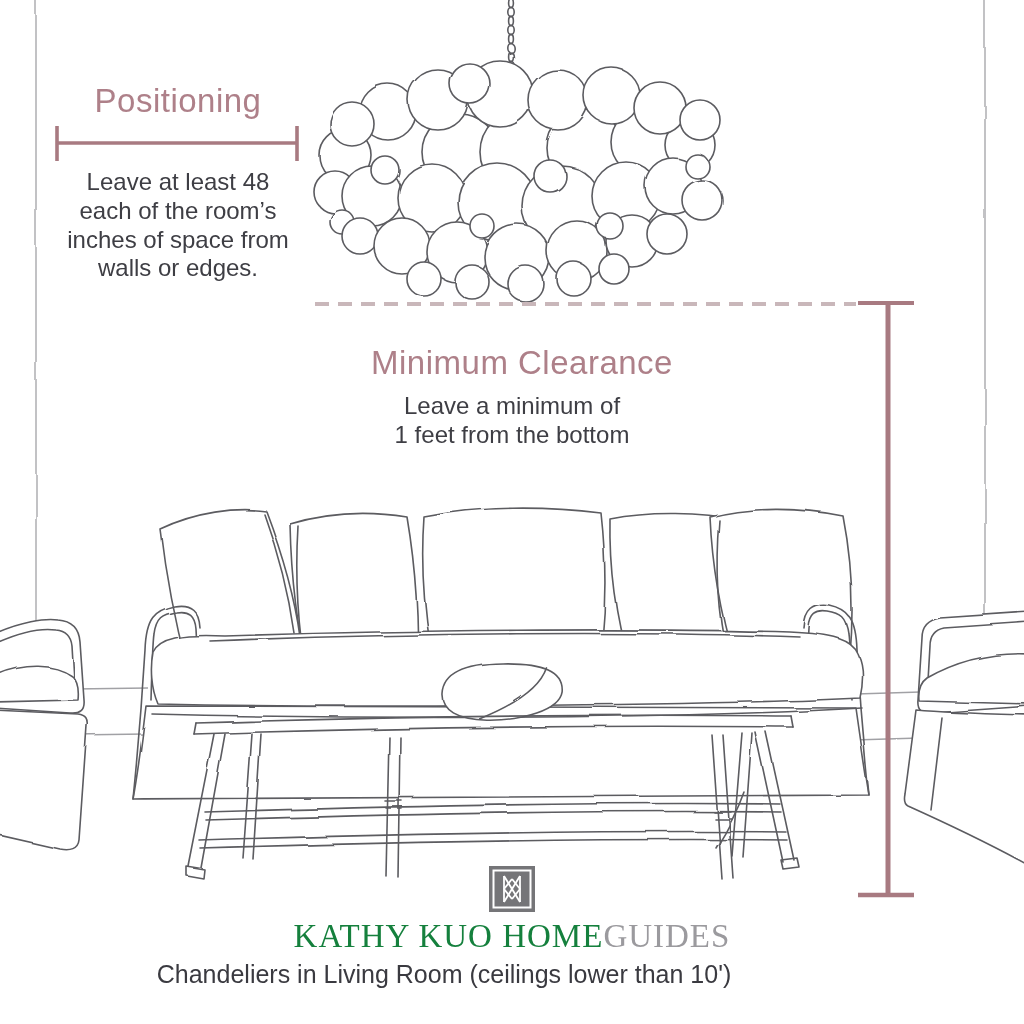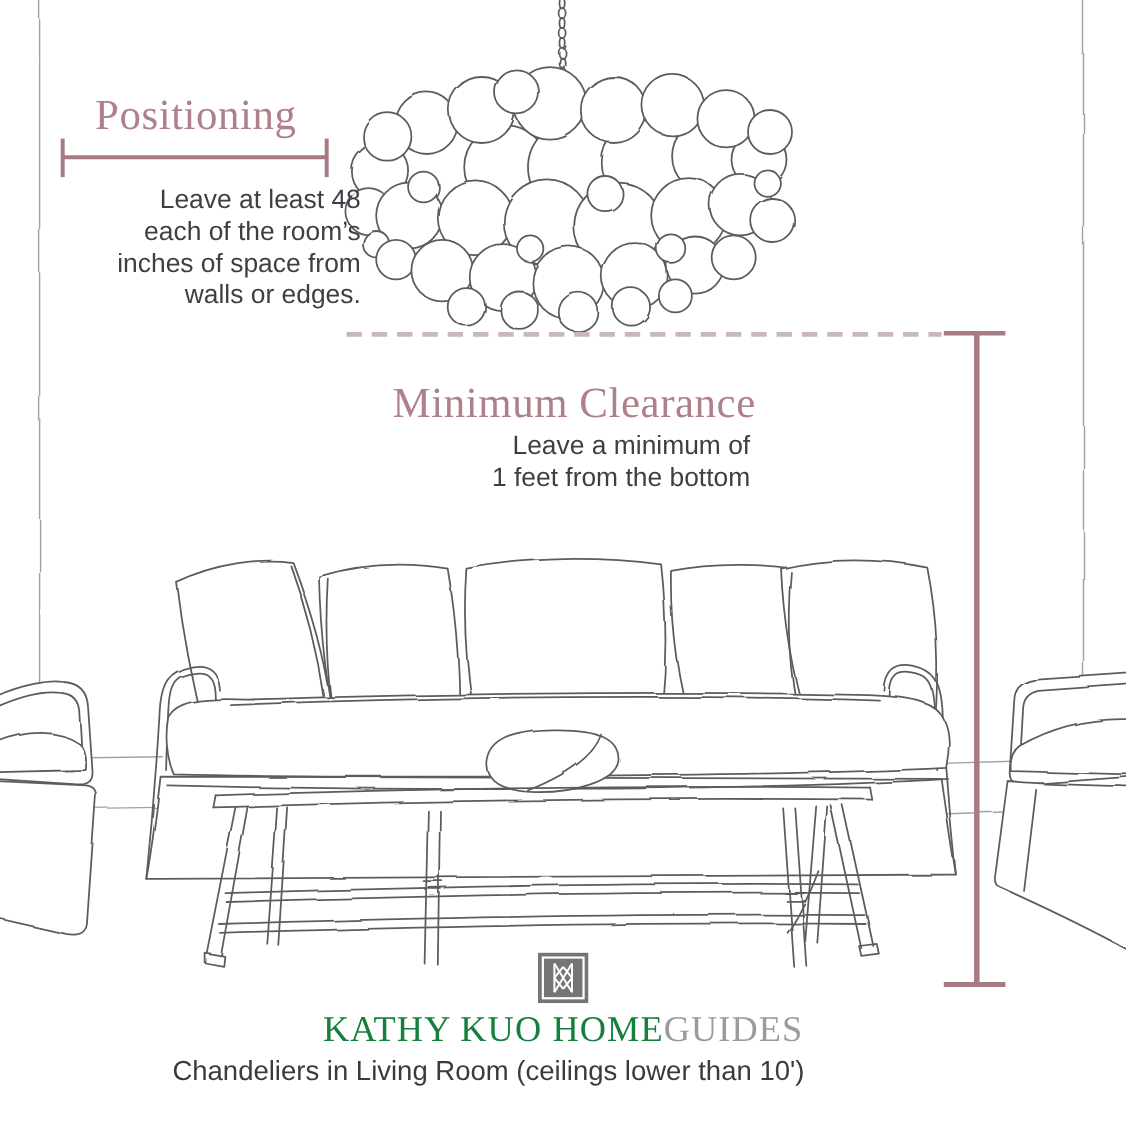--- a/index.html
+++ b/index.html
@@ -1,22 +1,22 @@
 <!DOCTYPE html>
 <html><head>
 <meta charset="utf-8">
 <style>
   html,body{margin:0;padding:0;background:#ffffff;}
   #canvas{position:relative;width:1024px;height:1024px;background:#ffffff;overflow:hidden;
           font-family:"Liberation Sans",sans-serif;}
   svg{display:block;}
   .abs{position:absolute;}
-  .serif-title{font-family:Liberation Serif, serif;color:#ae8089;font-size:39px;
+  .serif-title{font-family:Liberation Sans, sans-serif;color:#ae8089;font-size:33px;
                font-weight:400;text-align:center;letter-spacing:0.5px;}
-  .body-text{color:#3e3e44;font-size:24px;line-height:28.8px;text-align:right;font-weight:400;}
+  .body-text{color:#3e3e44;font-size:24px;line-height:28.8px;text-align:center;font-weight:400;}
   #positioning-title{top:82px;left:40px;width:276px;}
   #positioning-body{top:168px;left:28px;width:300px;}
   #clearance-title{top:344px;left:322px;width:400px;}
   #clearance-body{top:392px;left:342px;width:340px;}
   #footer-logo{top:866px;left:489px;width:46px;height:46px;}
   #brand-line{top:918px;left:0;width:1024px;text-align:center;
               font-family:"Liberation Serif",serif;font-size:33px;letter-spacing:1px;}
   #brand-name{color:#15803d;}
   #brand-series{color:#9b9a9e;margin-left:0;}
   #caption-line{top:960px;left:0;width:888px;text-align:center;

